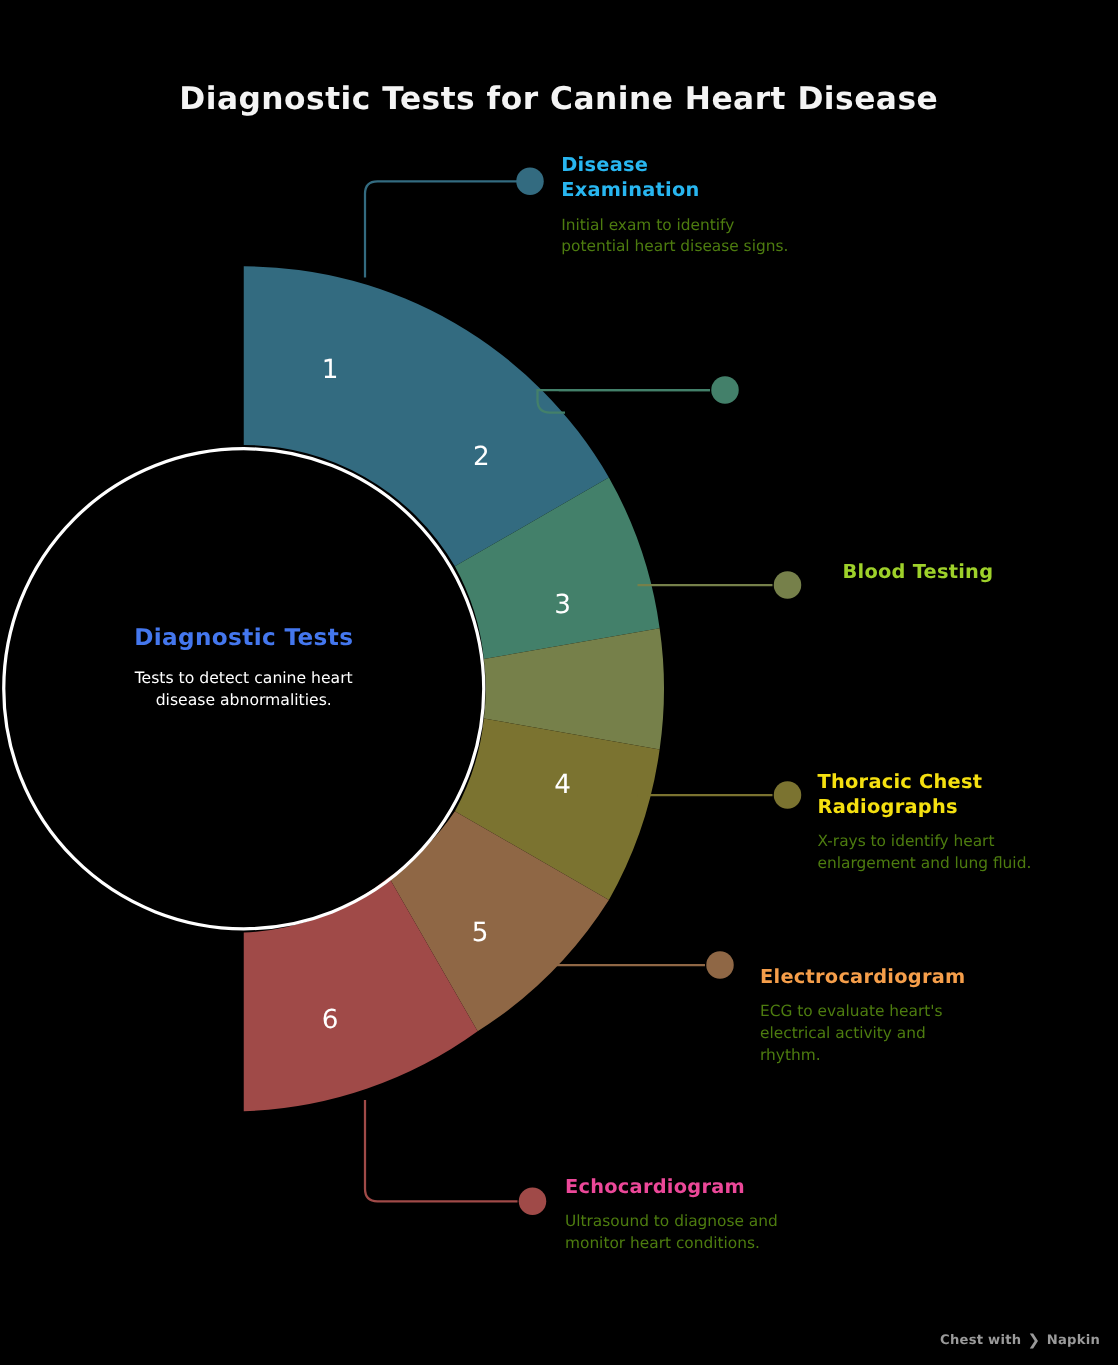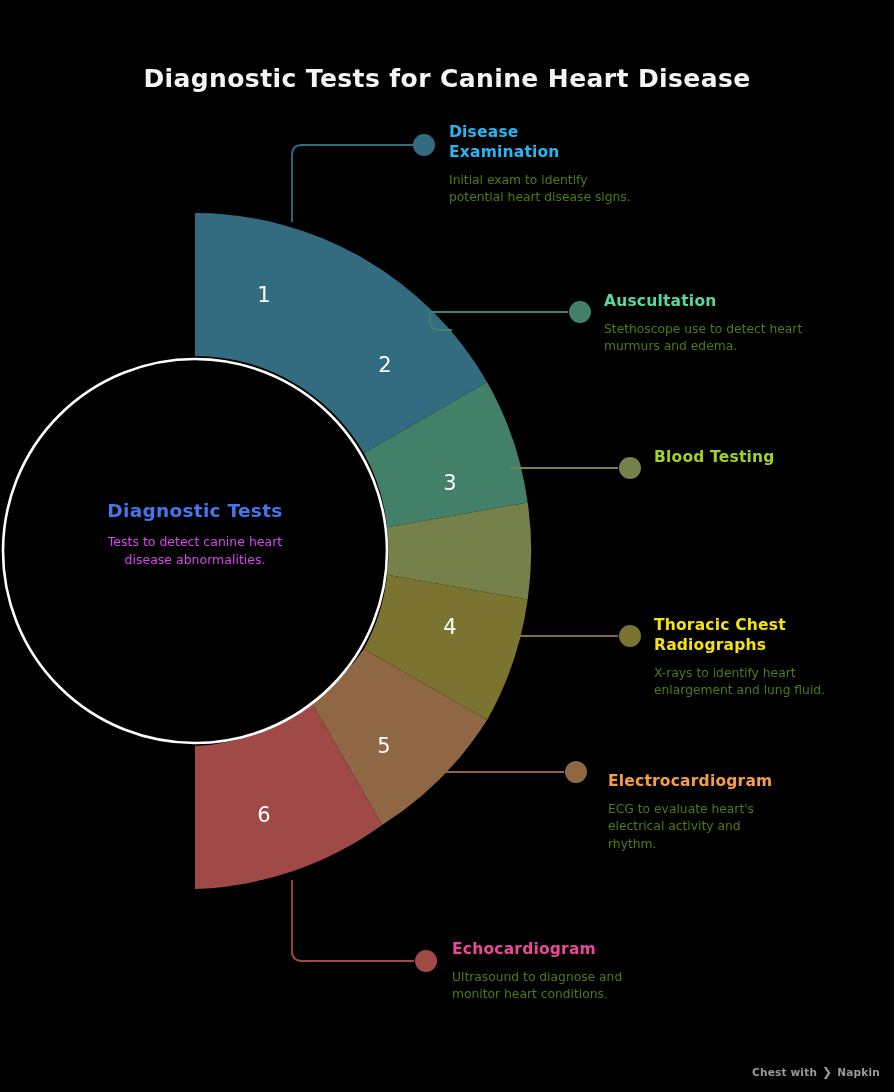--- a/index.html
+++ b/index.html
@@ -58,21 +58,21 @@
   #hub-title {
     font-size: 18.5px;
     font-weight: bold;
     color: #4477ee;
     letter-spacing: 0.3px;
     margin-bottom: 12px;
   }
   #hub-desc {
     font-size: 12.5px;
     line-height: 1.45;
-    color: #d946ef;
+    color: #ffffff;
     width: 215px;
     margin: 0 auto;
   }
 
   
   .step-label {
     position: absolute;
   }
   .step-title {
     font-size: 15.5px;
@@ -187,27 +187,23 @@
   <div id="hub-text">
     <div id="hub-title">Diagnostic Tests</div>
     <div id="hub-desc">Tests to detect canine heart disease abnormalities.</div>
   </div>
 
   <div class="step-label" style="left:449px; top:123px; width:210px;">
     <div class="step-title" style="color:#28b6f0; width:150px;">Disease Examination</div>
     <div class="step-desc" style="width:185px;">Initial exam to identify potential heart disease signs.</div>
   </div>
 
-  <div class="step-label" style="left:604px; top:292px; width:230px;">
-    <div class="step-title" style="color:#56d99a;">Auscultation</div>
-    <div class="step-desc" style="width:210px;">Stethoscope use to detect heart murmurs and edema.</div>
-  </div>
 
   <div class="step-label" style="left:654px; top:448px; width:230px;">
-    <div class="step-title" style="color:#9ed12a;">Blood Testing</div>
+    <div class="step-title" style="color:#9ed12a;margin-left:20px;">Blood Testing</div>
   </div>
 
   <div class="step-label" style="left:608px; top:772px; width:230px;">
     <div class="step-title" style="color:#f59e4a;">Electrocardiogram</div>
     <div class="step-desc" style="width:180px;">ECG to evaluate heart's electrical activity and rhythm.</div>
   </div>
 
   <div class="step-label" style="left:654px; top:616px; width:200px;">
     <div class="step-title" style="color:#f5e010; width:165px;">Thoracic Chest Radiographs</div>
     <div class="step-desc" style="width:190px;">X-rays to identify heart enlargement and lung fluid.</div>

